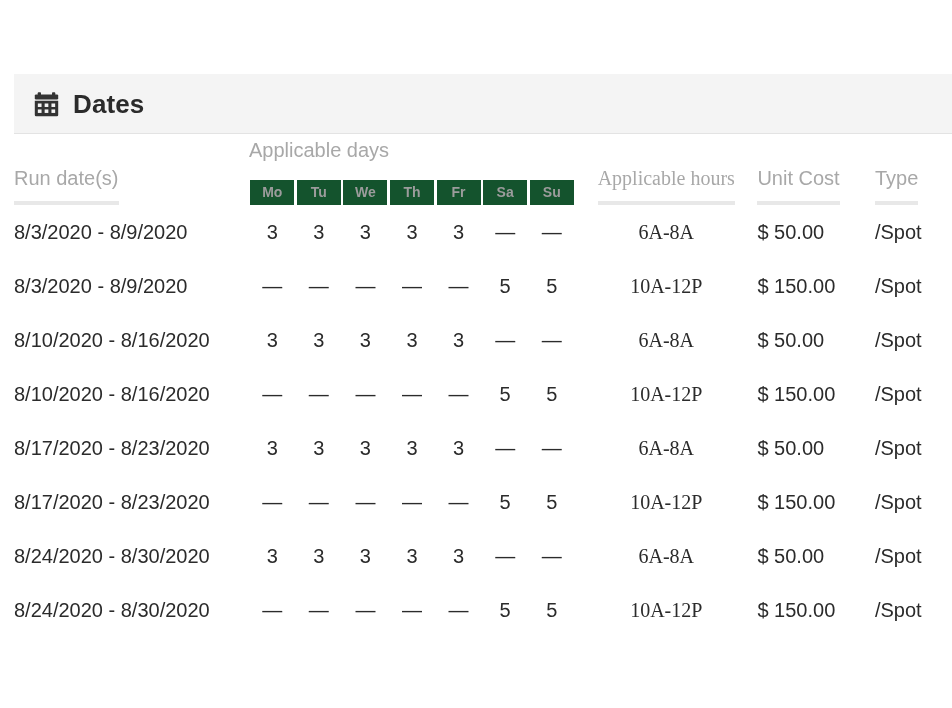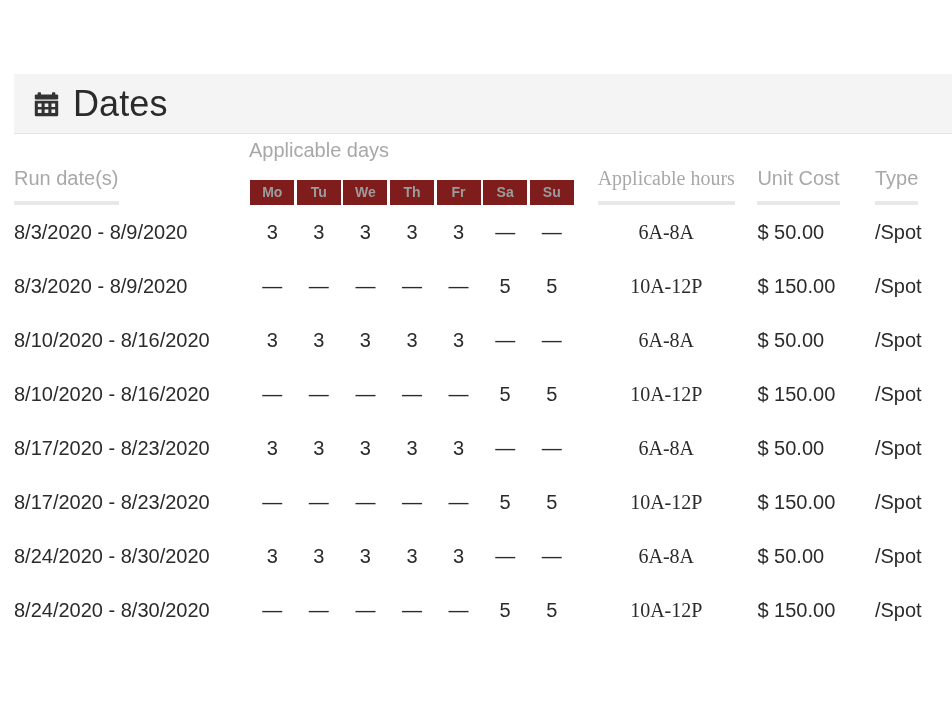--- a/index.html
+++ b/index.html
@@ -38,23 +38,23 @@
   .cal-icon {
     width: 27px;
     height: 27px;
     flex: 0 0 auto;
     display: block;
     margin-right: 13px;
     margin-top: 2px;
   }
 
   .panel-title {
-    font-size: 36px;
+    font-size: 26px;
     color: #2b2b2b;
-    font-weight: 400;
+    font-weight: 700;
     letter-spacing: 0.1px;
     line-height: 1;
   }
 
   
   .tbl {
     border-collapse: collapse;
     table-layout: fixed;
     width: 938px;
     margin-top: 0;
@@ -105,21 +105,21 @@
   .td-day   { text-align: center; }
   .td-hours { text-align: center; font-family: Liberation Serif, serif; }
   .td-cost  { text-align: left; margin-top: 11px; }
   .td-type  { padding-left: 2px; text-align: left; }
 
   .daychip {
     display: inline-block;
     width: 44px;
     height: 25px;
     line-height: 25px;
-    background: #7f1d1d;
+    background: #14532d;
     color: #9c9c9c;
     font-size: 14px;
     font-weight: bold;
     text-align: center;
     vertical-align: bottom;
     box-sizing: border-box;
   }
 
   
   .datarow td {

